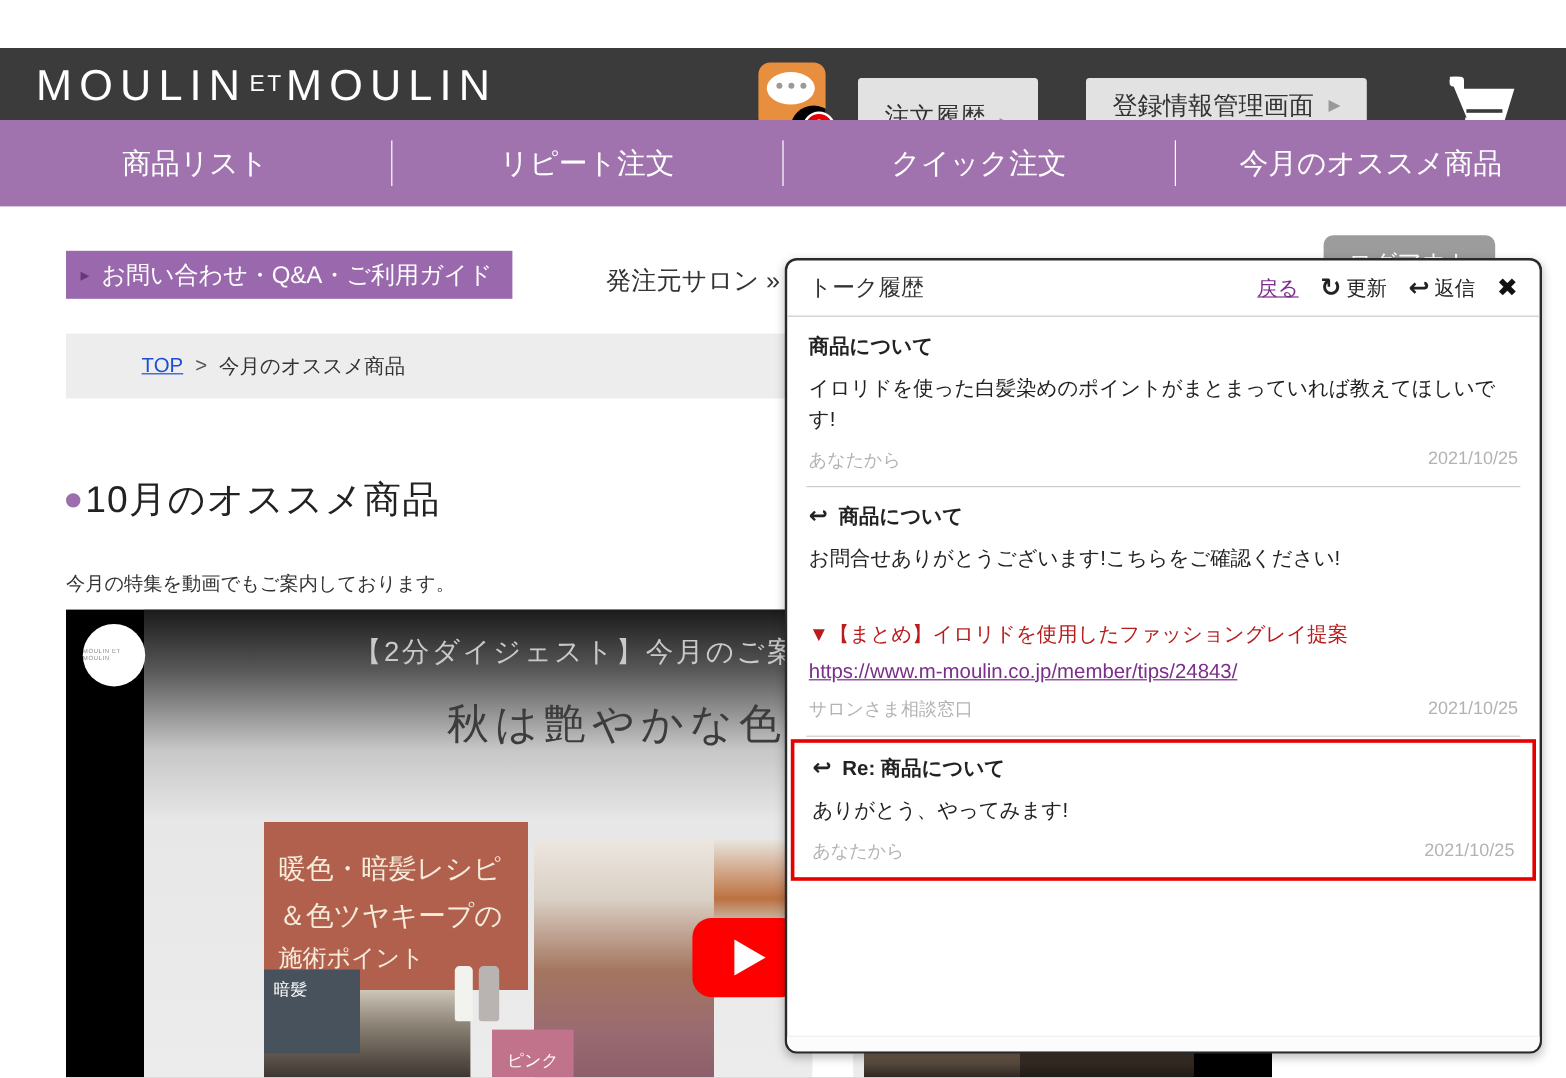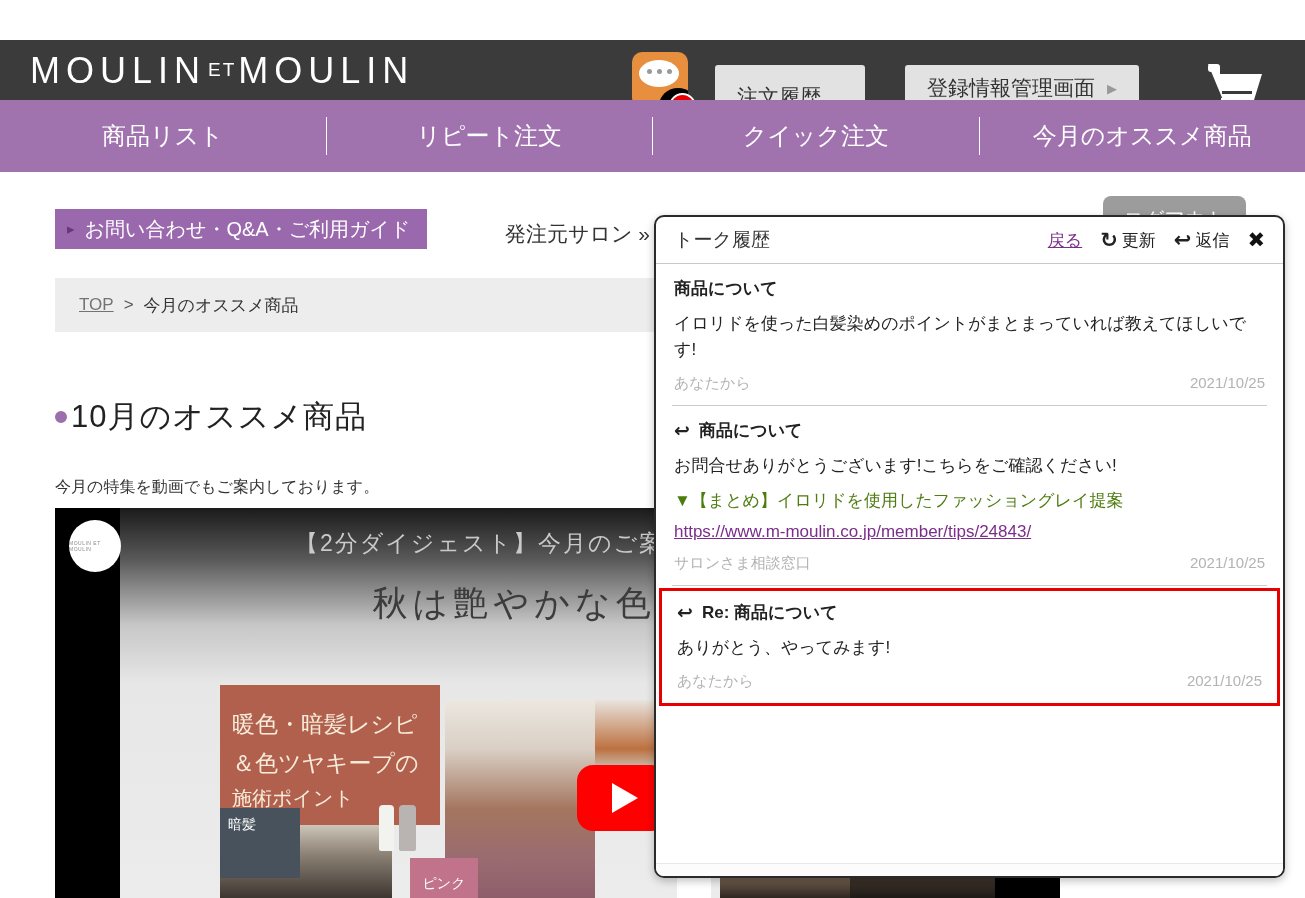--- a/index.html
+++ b/index.html
@@ -41,21 +41,21 @@
   .contact-btn { position:absolute; left:55px; top:209px; width:372px; height:40px; background:#9a68ac; color:#fff; font-size:20px;
     display:flex; align-items:center; padding-left:12px; gap:10px; cursor:pointer; }
   .contact-btn .chev { color:#653a77; font-size:15px; }
   .salon-label { position:absolute; left:505px; top:220px; font-size:21px; color:#333; }
   .logout-btn { position:absolute; left:1103px; top:196px; width:143px; height:46px; background:#9c9c9c; border-radius:8px;
     color:#fff; font-size:20px; display:flex; align-items:center; justify-content:center; cursor:pointer; z-index:1; }
 
   
   .breadcrumb { position:absolute; left:55px; top:278px; width:1195px; height:54px; background:#ededed; display:flex;
     align-items:center; gap:10px; padding-left:24px; font-size:17px; color:#333; }
-  .breadcrumb .home { color:#737373; text-decoration:underline; cursor:pointer; }
+  .breadcrumb .home { color:#1d4ed8; text-decoration:underline; cursor:pointer;margin-left:39px; }
   .breadcrumb .sep { color:#555; }
 
   
   .page-heading { position:absolute; left:55px; top:396px; display:flex; align-items:center; gap:4px; }
   .bullet { width:11px; height:11px; border:6px solid #9b6fad; border-radius:50%; background:#fff; }
   .page-heading h1 { font-size:31px; font-weight:500; color:#222; letter-spacing:1px; }
   .intro { position:absolute; left:55px; top:477px; font-size:16px; color:#333; }
 
   
   .video { position:absolute; left:55px; top:508px; width:1005px; height:390px; background:#000; overflow:hidden; cursor:pointer; }
@@ -100,21 +100,21 @@
   .back-link { color:#7b2d8b; text-decoration:underline; font-size:17px; cursor:pointer; }
   .p-action { display:flex; align-items:center; gap:4px; font-size:17px; color:#222; cursor:pointer; }
   .icon-refresh { font-size:21px; font-weight:bold; }
   .icon-reply { font-size:21px; font-weight:bold; }
   .close-btn { font-size:21px; font-weight:bold; color:#111; cursor:pointer; }
   .panel-body { padding:0 16px; }
   .msg { padding:13px 2px 12px; border-bottom:1px solid #ccc; }
   .msg-title { font-size:17px; font-weight:bold; color:#222; display:flex; align-items:center; gap:9px; }
   .msg-title .icon-reply { font-size:19px; }
   .msg-body { font-size:17px; color:#222; margin-top:11px; line-height:1.5; }
-  .msg-extra { font-size:17px; color:#4d7c0f; margin-top:10px; }
+  .msg-extra { font-size:17px; color:#b91c1c; margin-top:38px; }
   .msg-link { display:inline-block; color:#7b2d8b; text-decoration:underline; font-size:17px; margin-top:10px; cursor:pointer; }
   .msg-footer { display:flex; justify-content:space-between; margin-top:12px; font-size:15px; color:#b3b3b3; }
   .red-box { border:3px solid #e60000; margin:2px -13px 0; padding:10px 15px 12px; }
   .red-box .msg { border-bottom:none; padding:0; }
   .panel-footer { position:absolute; bottom:0; left:0; width:100%; height:13px; border-top:1px solid #e8e8e8;
     background:#fcfcfc; border-radius:0 0 8px 8px; }
 </style>
 </head>
 <body>
 

